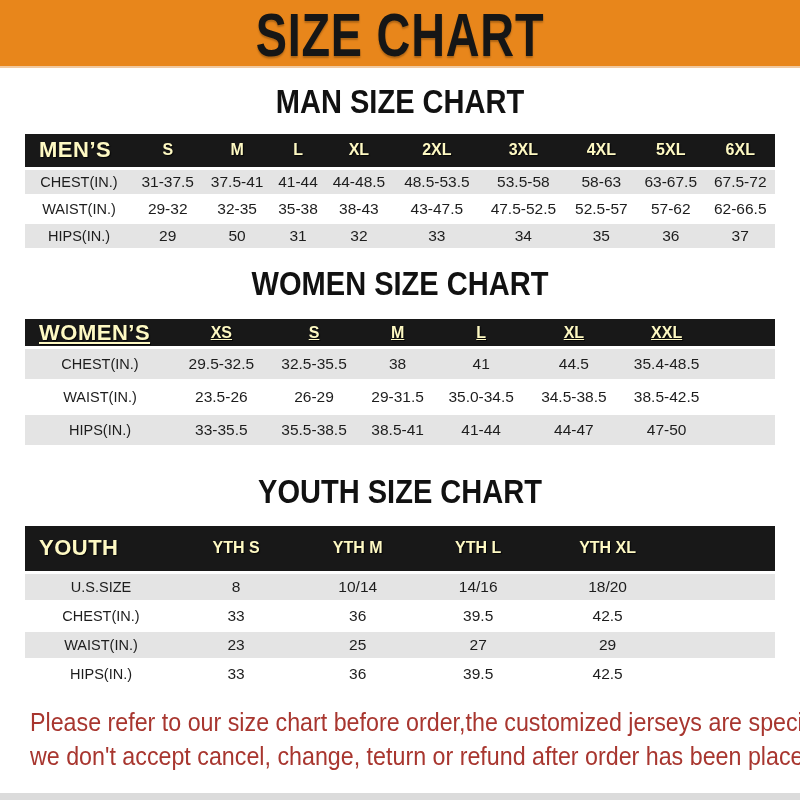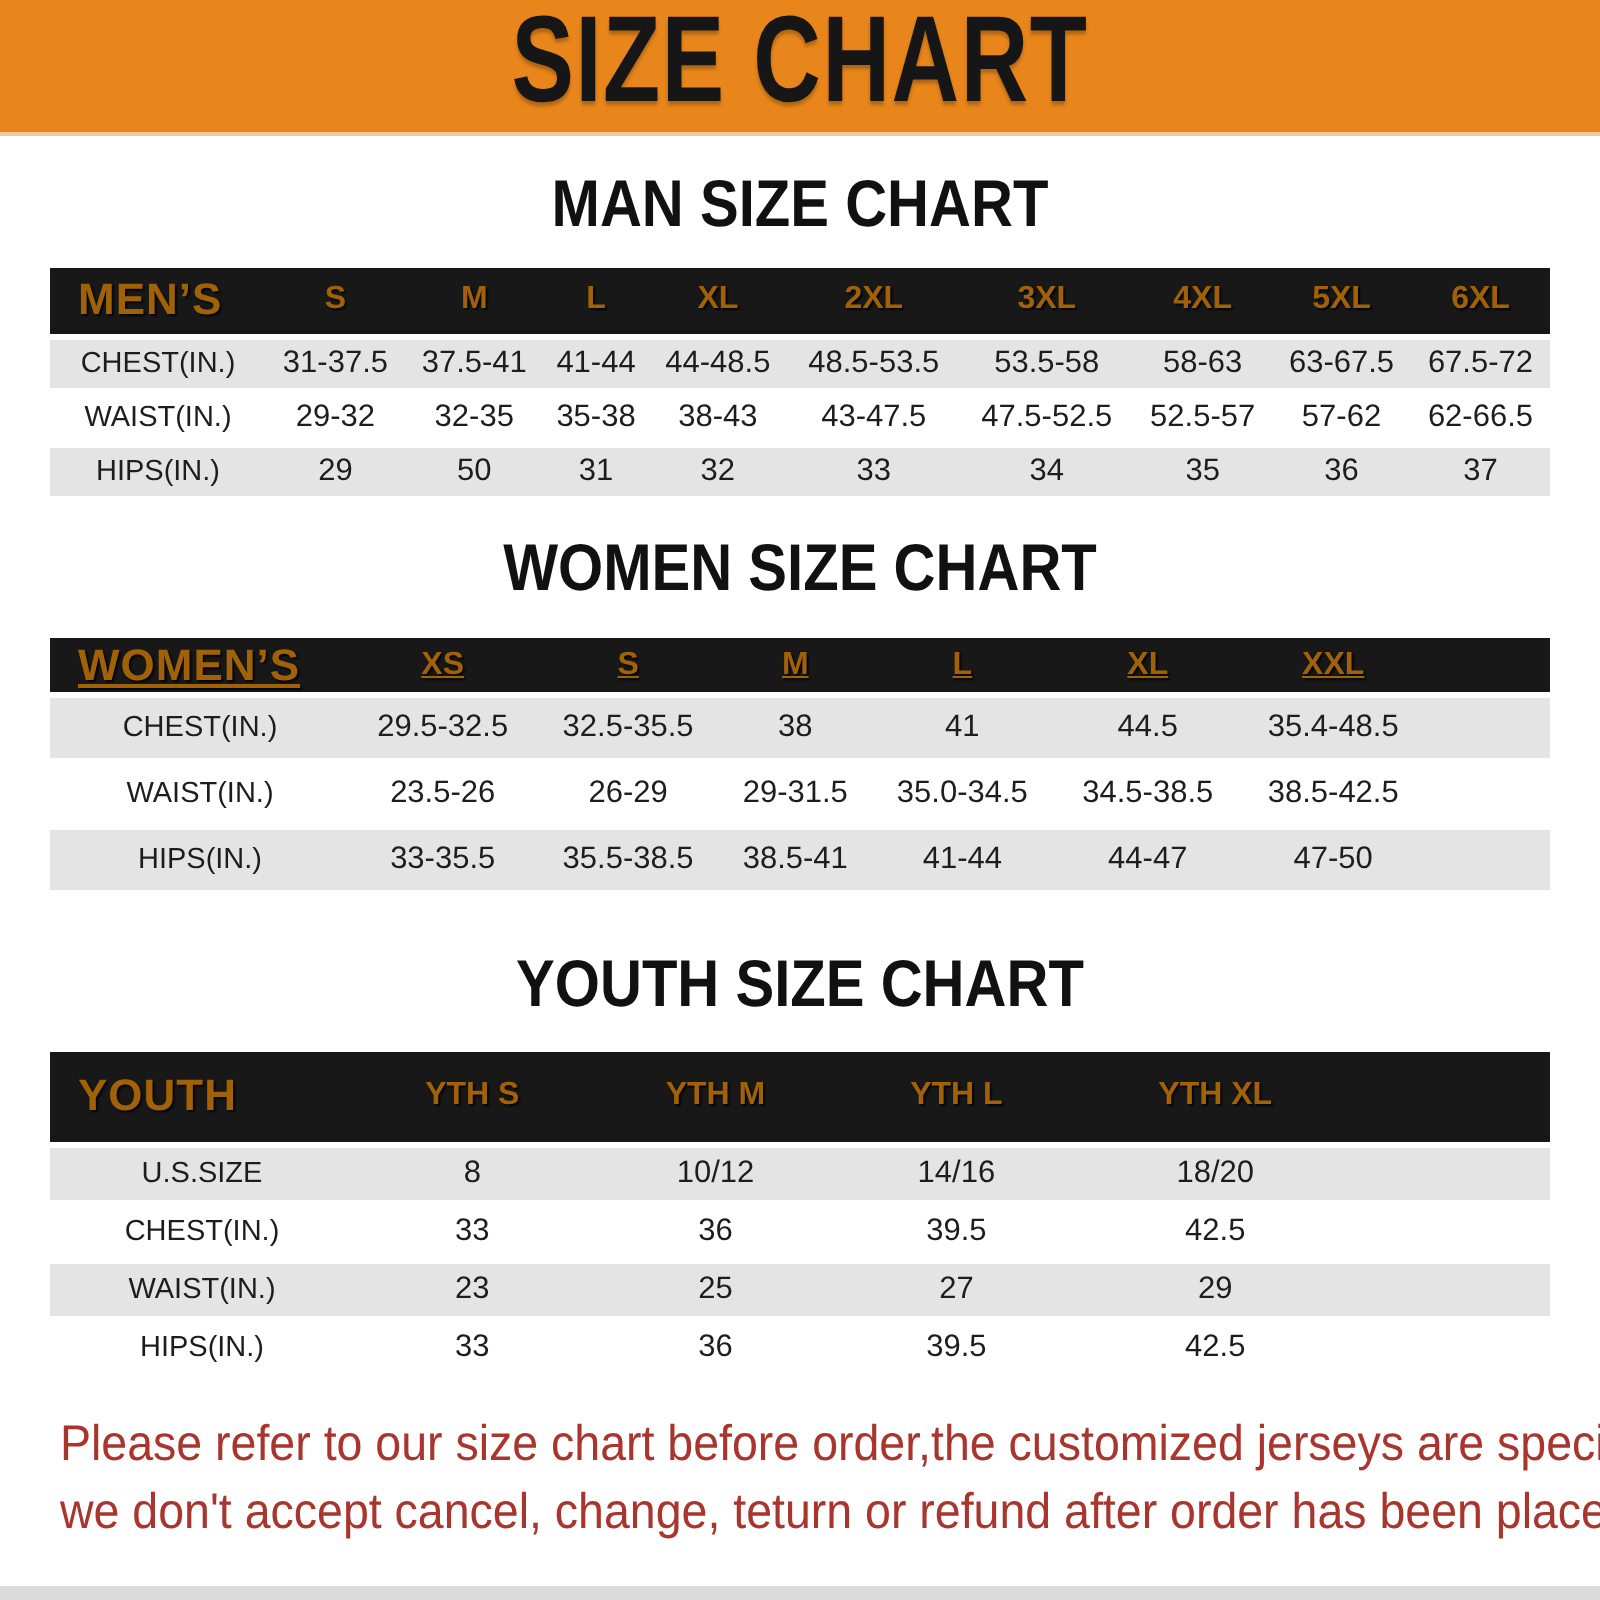--- a/index.html
+++ b/index.html
@@ -8,21 +8,21 @@
     width: 800px; height: 800px; overflow: hidden;
     font-family: "Liberation Sans", sans-serif;
     color: #1c1c1c;
   }
   .page { width: 800px; height: 800px; display: flex; flex-direction: column; }
 
   
   .banner {
     height: 68px; width: 100%;
     background: var(--banner-bg, #E8861B);
-    display: flex; align-items: flex-start; justify-content: center;
+    display: flex; align-items: flex-end; justify-content: center;
     border-bottom: 2px solid #f2b express;
     border-bottom: 2px solid #f0c9a0;
   }
   .banner-text {
     display: inline-block;
     font-size: 60px; font-weight: 700; color: #161616;
     letter-spacing: 1px; line-height: 1;
     transform: scaleX(0.78) scaleY(1.02);
     text-shadow: 0 2px 2px rgba(0,0,0,0.25);
     white-space: nowrap;
@@ -44,21 +44,21 @@
     width: 750px; margin: 0 auto;
     border-collapse: separate; border-spacing: 0 3px;
     table-layout: auto;
   }
   .sec-men   table.size-table { margin-top: 11px; }
   .sec-women table.size-table { margin-top: 15px; }
   .sec-youth table.size-table { margin-top: 13px; }
 
   table.size-table thead th {
     background: var(--header-bar, #181818);
-    color: #a16207; text-align: center; vertical-align: middle;
+    color: #fef9c3; text-align: center; vertical-align: middle;
     font-weight: 700; font-size: 16px;
     text-shadow: 1px 1px 1px rgba(0,0,0,0.8);
   }
   table.size-table thead th:first-child {
     text-align: left; padding-left: 14px;
     font-size: 22px; letter-spacing: 0.5px;
   }
   .men    thead th { height: 33px; }
   .women  thead th { height: 27px; font-size: 18px; text-decoration: underline; }
   .youth  thead th { height: 45px; font-size: 18px; }
@@ -224,21 +224,21 @@
             <th>YTH M</th>
             <th>YTH L</th>
             <th>YTH XL</th>
             <th class="spacer-cell"></th>
           </tr>
         </thead>
         <tbody>
           <tr>
             <th>U.S.SIZE</th>
             <td>8</td>
-            <td>10/12</td>
+            <td>10/14</td>
             <td>14/16</td>
             <td>18/20</td>
             <td class="spacer-cell"></td>
           </tr>
           <tr>
             <th>CHEST(IN.)</th>
             <td>33</td>
             <td>36</td>
             <td>39.5</td>
             <td>42.5</td>

